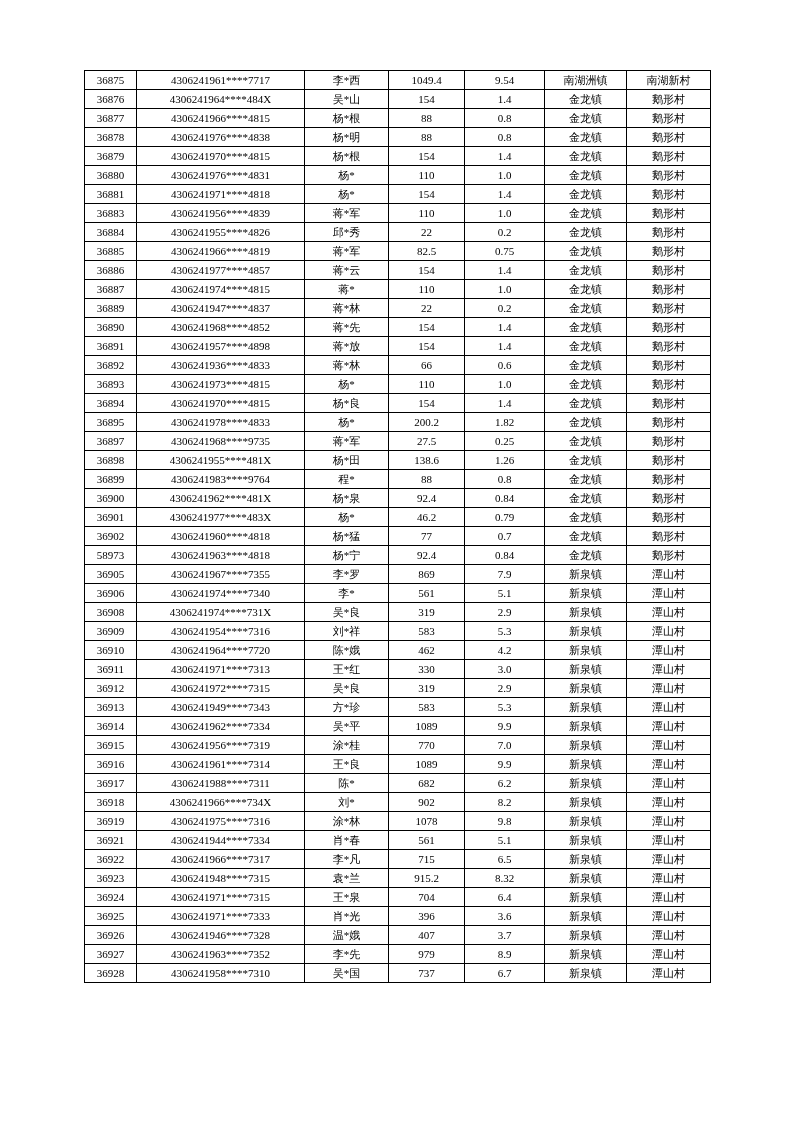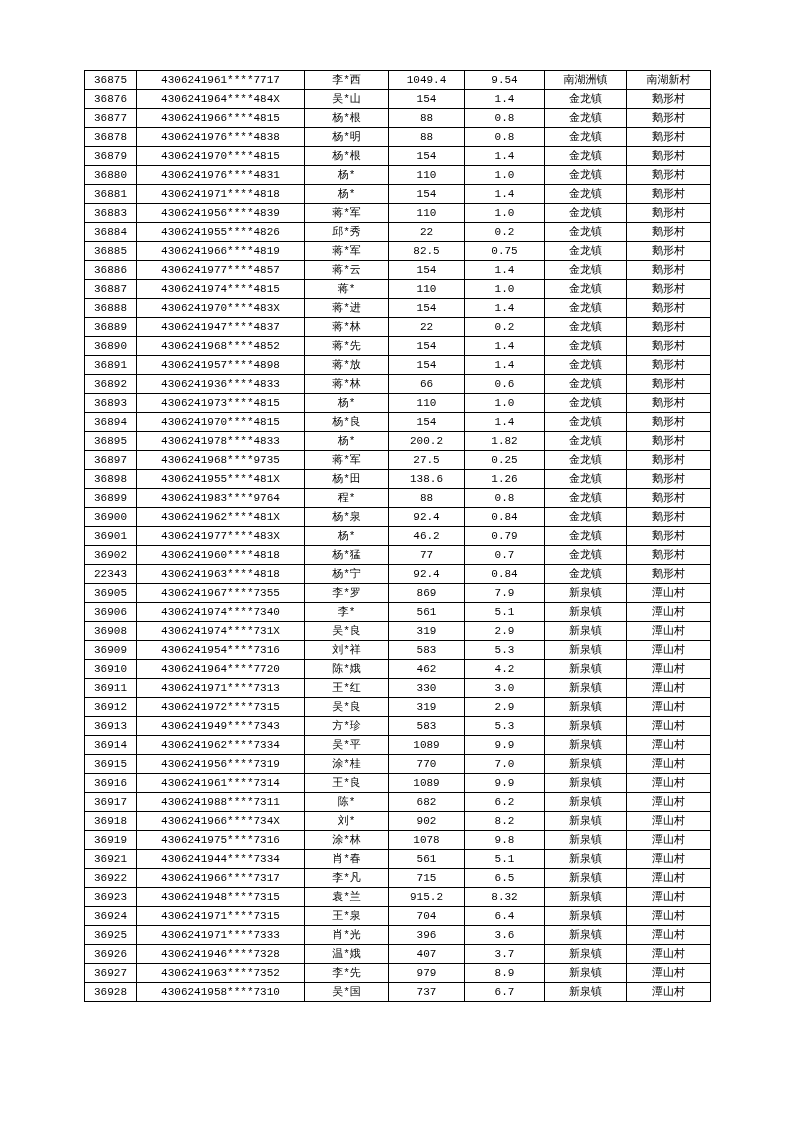--- a/index.html
+++ b/index.html
@@ -4,21 +4,21 @@
 <style>
   * { margin: 0; padding: 0; box-sizing: border-box; }
   html, body { background: #e8e8e8; }
   .page {
     position: relative;
     width: 794px;
     height: 1122px;
     background: #ffffff;
     margin: 0 auto;
     overflow: hidden;
-    font-family: Liberation Mono, monospace;
+    font-family: Liberation Serif, serif;
   }
   table.data-table {
     position: absolute;
     left: 84px;
     top: 70px;
     width: 626px;
     border-collapse: collapse;
     table-layout: fixed;
   }
   table.data-table td {
@@ -158,29 +158,20 @@
         <tr>
           <td>36887</td>
           <td>4306241974****4815</td>
           <td>蒋*</td>
           <td>110</td>
           <td>1.0</td>
           <td>金龙镇</td>
           <td>鹅形村</td>
         </tr>
         <tr>
-          <td>36888</td>
-          <td>4306241970****483X</td>
-          <td>蒋*进</td>
-          <td>154</td>
-          <td>1.4</td>
-          <td>金龙镇</td>
-          <td>鹅形村</td>
-        </tr>
-        <tr>
           <td>36889</td>
           <td>4306241947****4837</td>
           <td>蒋*林</td>
           <td>22</td>
           <td>0.2</td>
           <td>金龙镇</td>
           <td>鹅形村</td>
         </tr>
         <tr>
           <td>36890</td>
@@ -284,21 +275,21 @@
         <tr>
           <td>36902</td>
           <td>4306241960****4818</td>
           <td>杨*猛</td>
           <td>77</td>
           <td>0.7</td>
           <td>金龙镇</td>
           <td>鹅形村</td>
         </tr>
         <tr>
-          <td>22343</td>
+          <td>58973</td>
           <td>4306241963****4818</td>
           <td>杨*宁</td>
           <td>92.4</td>
           <td>0.84</td>
           <td>金龙镇</td>
           <td>鹅形村</td>
         </tr>
         <tr>
           <td>36905</td>
           <td>4306241967****7355</td>

